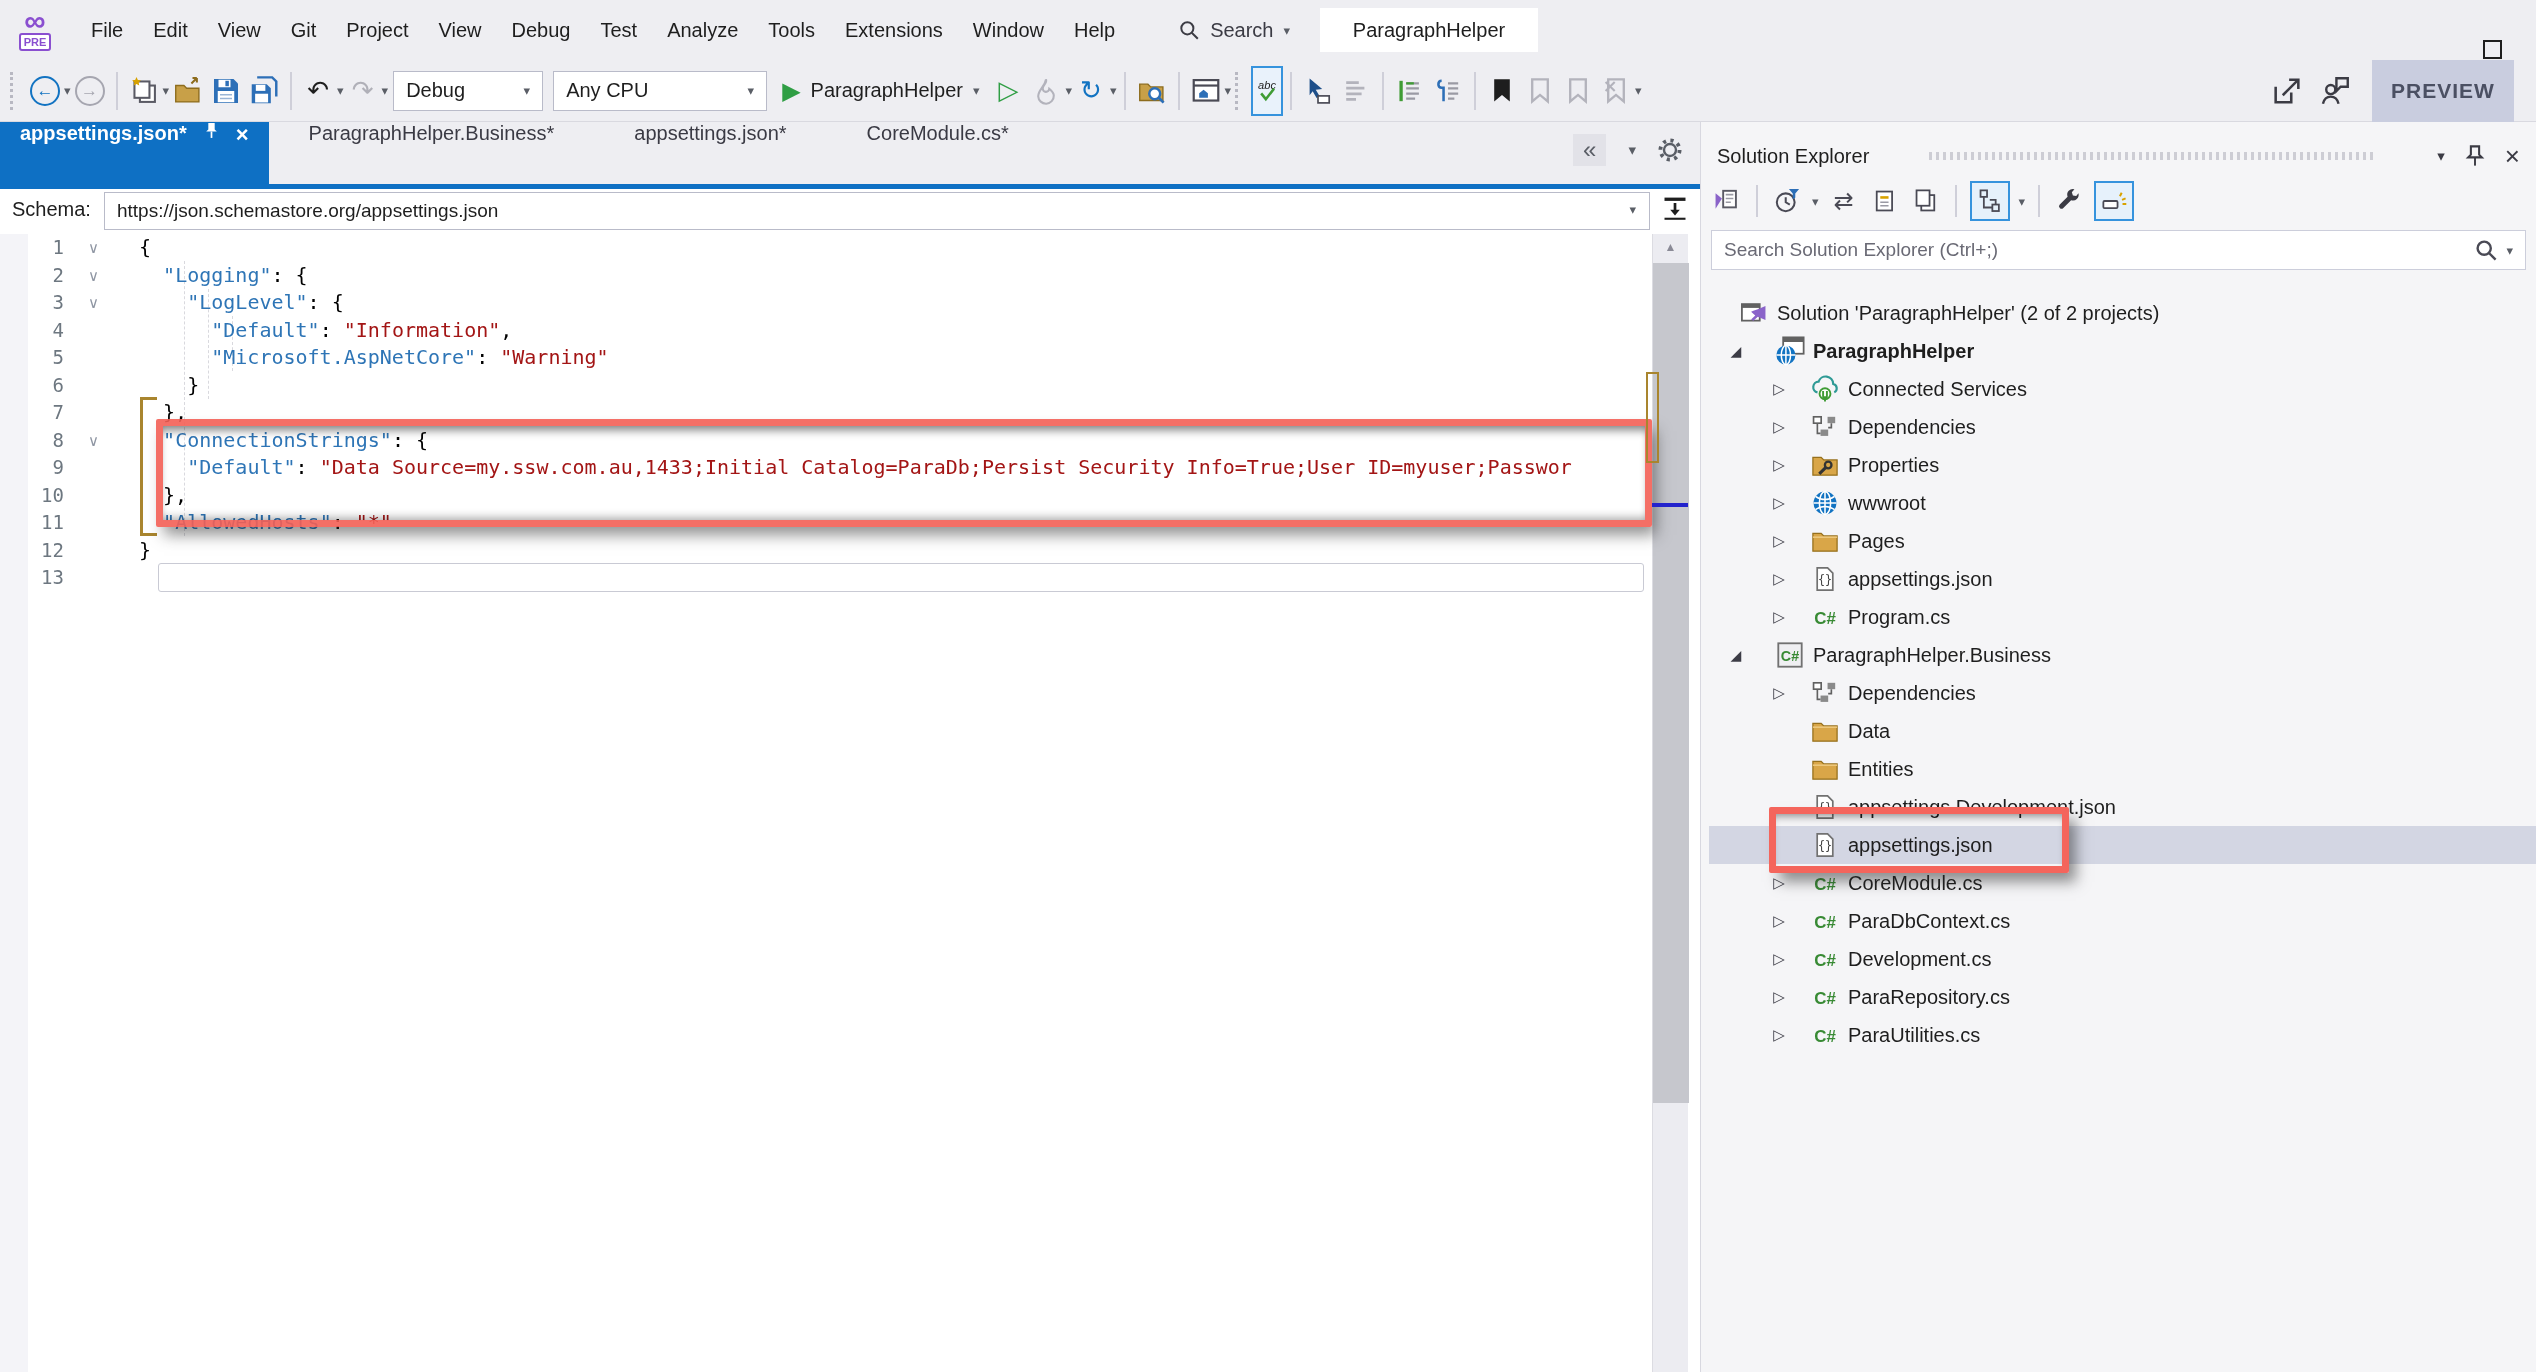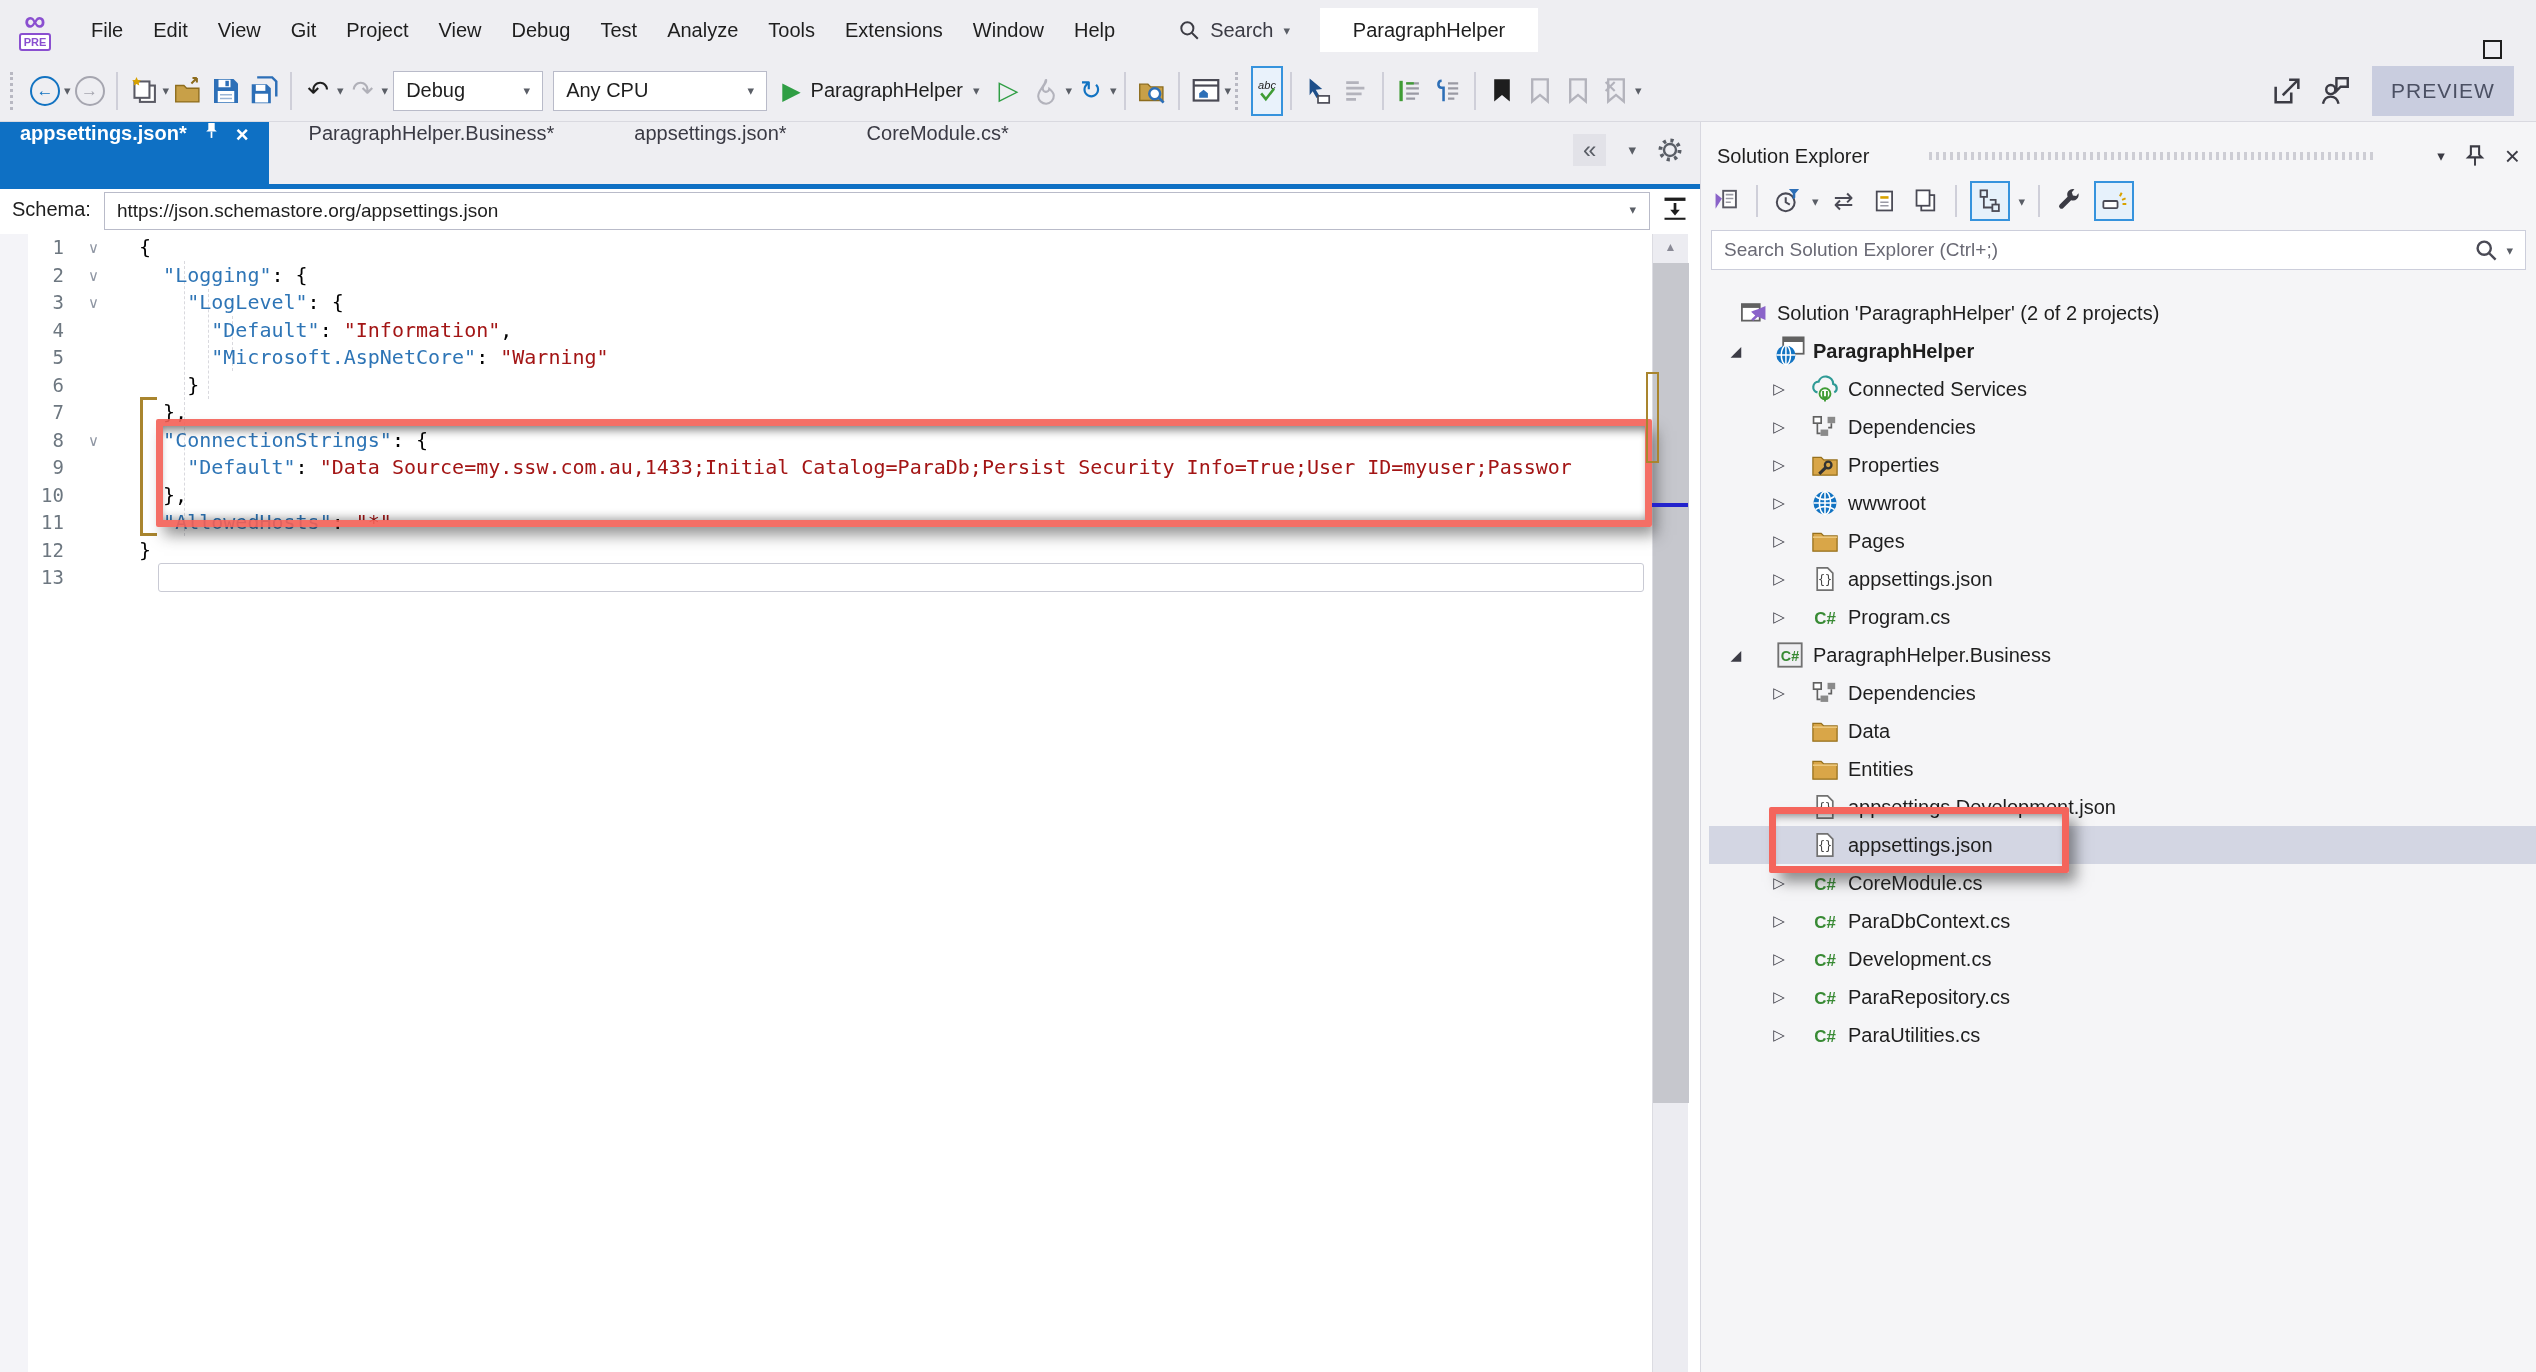--- a/index.html
+++ b/index.html
@@ -30,21 +30,21 @@
   .circ { width:30px; height:30px; border-radius:50%; display:flex; align-items:center; justify-content:center; font-size:17px; }
   .circ.back { border:2.5px solid #1273c2; color:#1273c2; }
   .circ.fwd  { border:2.5px solid #a6a6b0; color:#a6a6b0; }
   .glyph { font-size:26px; }
   .combo { height:40px; background:#fff; border:1px solid #b9bbc9; display:flex; align-items:center; padding:0 12px; font-size:20px; margin:0 5px; }
   .combo .caret { margin-left:auto; padding-left:12px; }
   .run-btn { display:flex; align-items:center; gap:10px; padding:0 10px; font-size:20px; }
   .play-solid { color:#2f9e44; font-size:24px; }
   .play-hollow { color:#2f9e44; font-size:26px; }
   .toggled { width:32px; height:50px; border:2px solid #3693dd; background:#e9f2fb; display:flex; align-items:center; justify-content:center;font-style:italic; }
-  .preview-btn { width:142px; height:50px; background:#c9cddf; color:#4b5063; font-size:21px; font-weight:normal; letter-spacing:1px; display:flex; align-items:center; justify-content:center; margin:0 22px 0 18px;text-align:center; }
+  .preview-btn { width:142px; height:62px; background:#c9cddf; color:#4b5063; font-size:21px; font-weight:bold; letter-spacing:1px; display:flex; align-items:center; justify-content:center; margin:0 22px 0 18px;text-align:center; }
 
   
   .tabstrip { position:absolute; top:122px; left:0; width:1700px; height:62px; display:flex; align-items:stretch; background:#eeeef2; }
   .tab { display:flex; font-size:20px; padding:0 40px; color:#3a3a44; }
   .tab.active { background:#0e70c4; color:#fff; font-weight:bold; padding:0 20px; gap:16px; }
   .tabstrip-icons { position:absolute; right:18px; top:0; height:56px; display:flex; align-items:center; gap:22px; color:#5a5e66; }
   .tsi { font-size:24px; }
   .tsi.boxed { background:#e2e2e8; padding:2px 10px; }
   .doc-underline { position:absolute; top:184px; left:0; width:1700px; height:5px; background:#0e70c4; }
 

